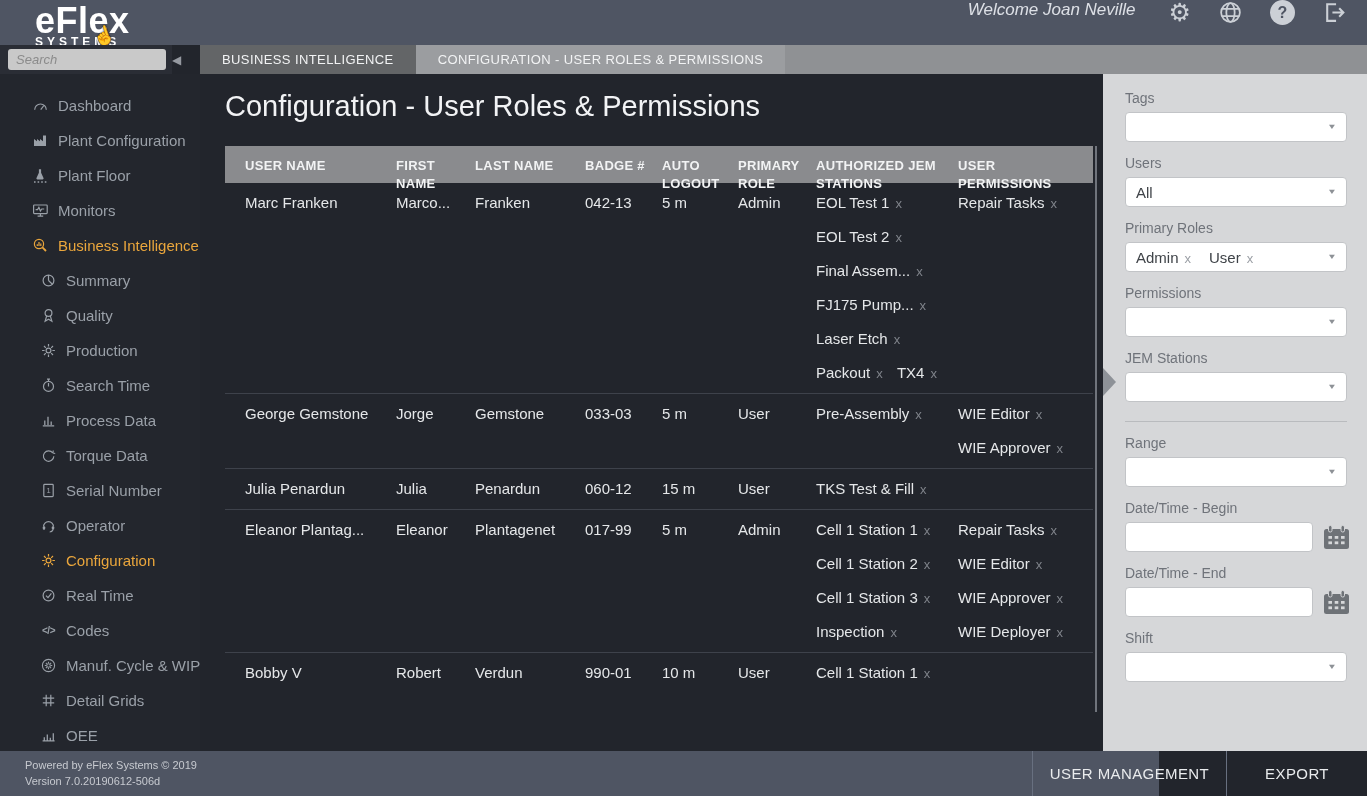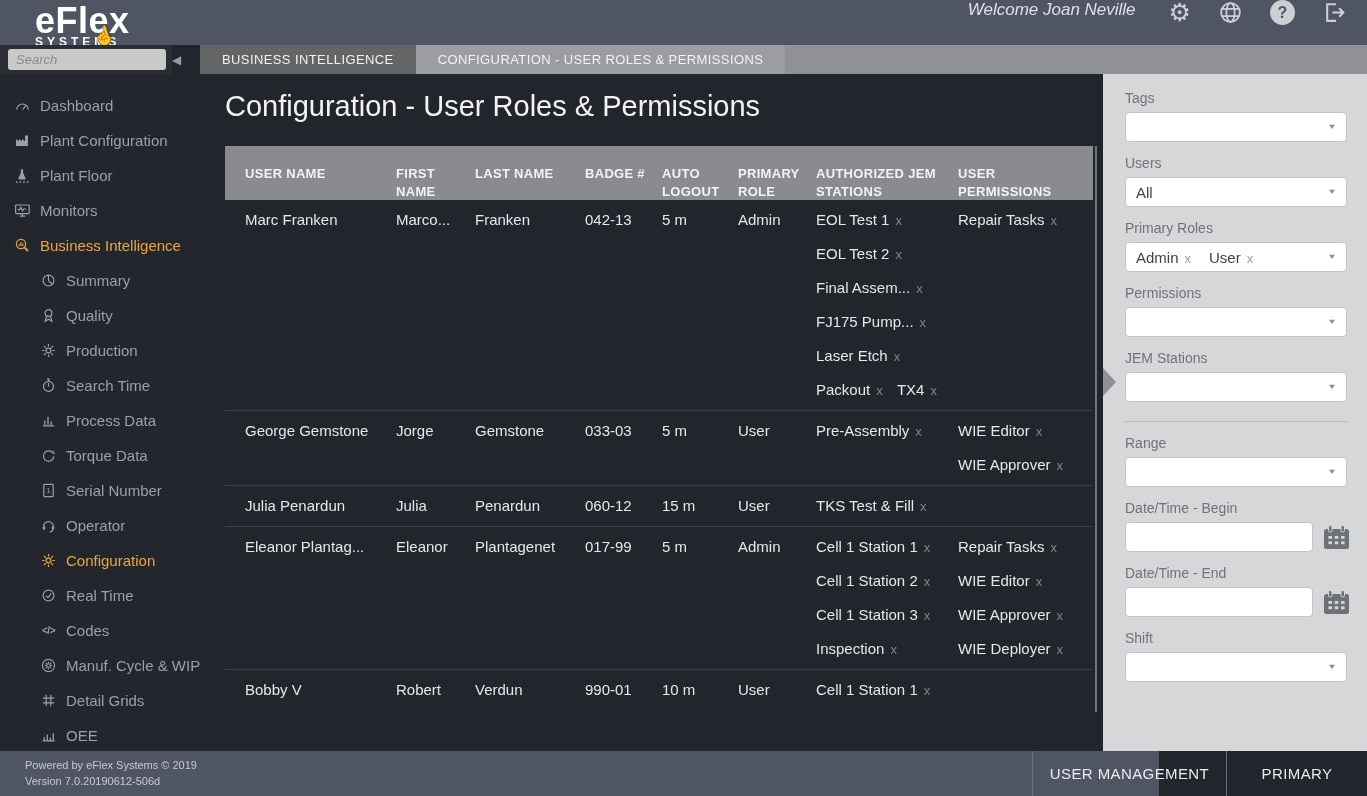--- a/index.html
+++ b/index.html
@@ -24,33 +24,33 @@
   .search::placeholder{color:#8b8b8b}
   .collapse{margin-left:6px;color:#9599a0;font-size:12px;line-height:1}
   .tabs{position:absolute;left:200px;top:45px;width:1167px;height:29px;background:#8f9194;display:flex}
   .tab{height:29px;display:flex;align-items:center;padding:0 22px;font-size:13px;letter-spacing:.4px;color:#f2f3f4;white-space:nowrap}
   .tab.t1{background:#636567}
   .tab.t2{background:#9b9da0}
 
   
   .sidebar{position:absolute;left:0;top:74px;width:200px;height:677px;background:#23262d;padding-top:14px;overflow:hidden}
   .nav{display:flex;align-items:center;height:35px;color:#9aa0a8;font-size:15px;gap:9px;cursor:pointer}
-  .nav.l1{padding-left:14px}
+  .nav.l1{padding-left:32px}
   .nav.l2{padding-left:40px}
   .nav.on{color:#eaa63c}
   .ic{width:17px;height:17px;flex:none}
   .codes-ic{font-size:10px;font-weight:700;line-height:17px;text-align:center;letter-spacing:-.5px}
   .nl{white-space:nowrap}
 
   
   .main{position:absolute;left:200px;top:74px;width:903px;height:677px;background:#22252c}
   .ptitle{margin:16px 0 0 25px;font-size:29px;color:#f2f3f5;font-weight:400}
   .tablewrap{position:absolute;left:25px;top:72px;width:868px;height:566px;overflow:hidden}
   .grid8{display:grid;grid-template-columns:171px 79px 110px 77px 76px 78px 142px 135px}
-  .thead{background:#8a8b8e;height:54px;padding-top:19px}
+  .thead{background:#8a8b8e;height:37px;padding-top:11px}
   .th{color:#f2f3f4;font-size:13px;font-weight:600;letter-spacing:.3px;line-height:18px;padding-right:14px}
   .th.c0{padding-left:20px}
   .trow{border-bottom:1px solid #3e424b;padding:3px 0}
   .td{color:#e5e7e9;font-size:15px;line-height:33px;padding-right:6px;overflow:hidden}
   .td.c0{padding-left:20px}
   .chip{display:inline-block;margin-right:10px;white-space:nowrap}
   .chip .x{color:#7f838a;font-size:13px;margin-left:6px;cursor:pointer}
   .scrollline{position:absolute;left:895px;top:72px;width:2px;height:566px;background:#70747c}
 
   
@@ -527,16 +527,16 @@
         <span class="dd">▼</span>
       </div>
   </div>
 
   <div class="footer">
     <div class="fpow">
       <div>Powered by eFlex Systems © 2019</div>
       <div>Version 7.0.20190612-506d</div>
     </div>
     <div class="fbtn um">USER MANAGEMENT</div>
-    <div class="fbtn ex">PRIMARY</div>
+    <div class="fbtn ex">EXPORT</div>
   </div>
 
 </div>
 
 </body></html>

